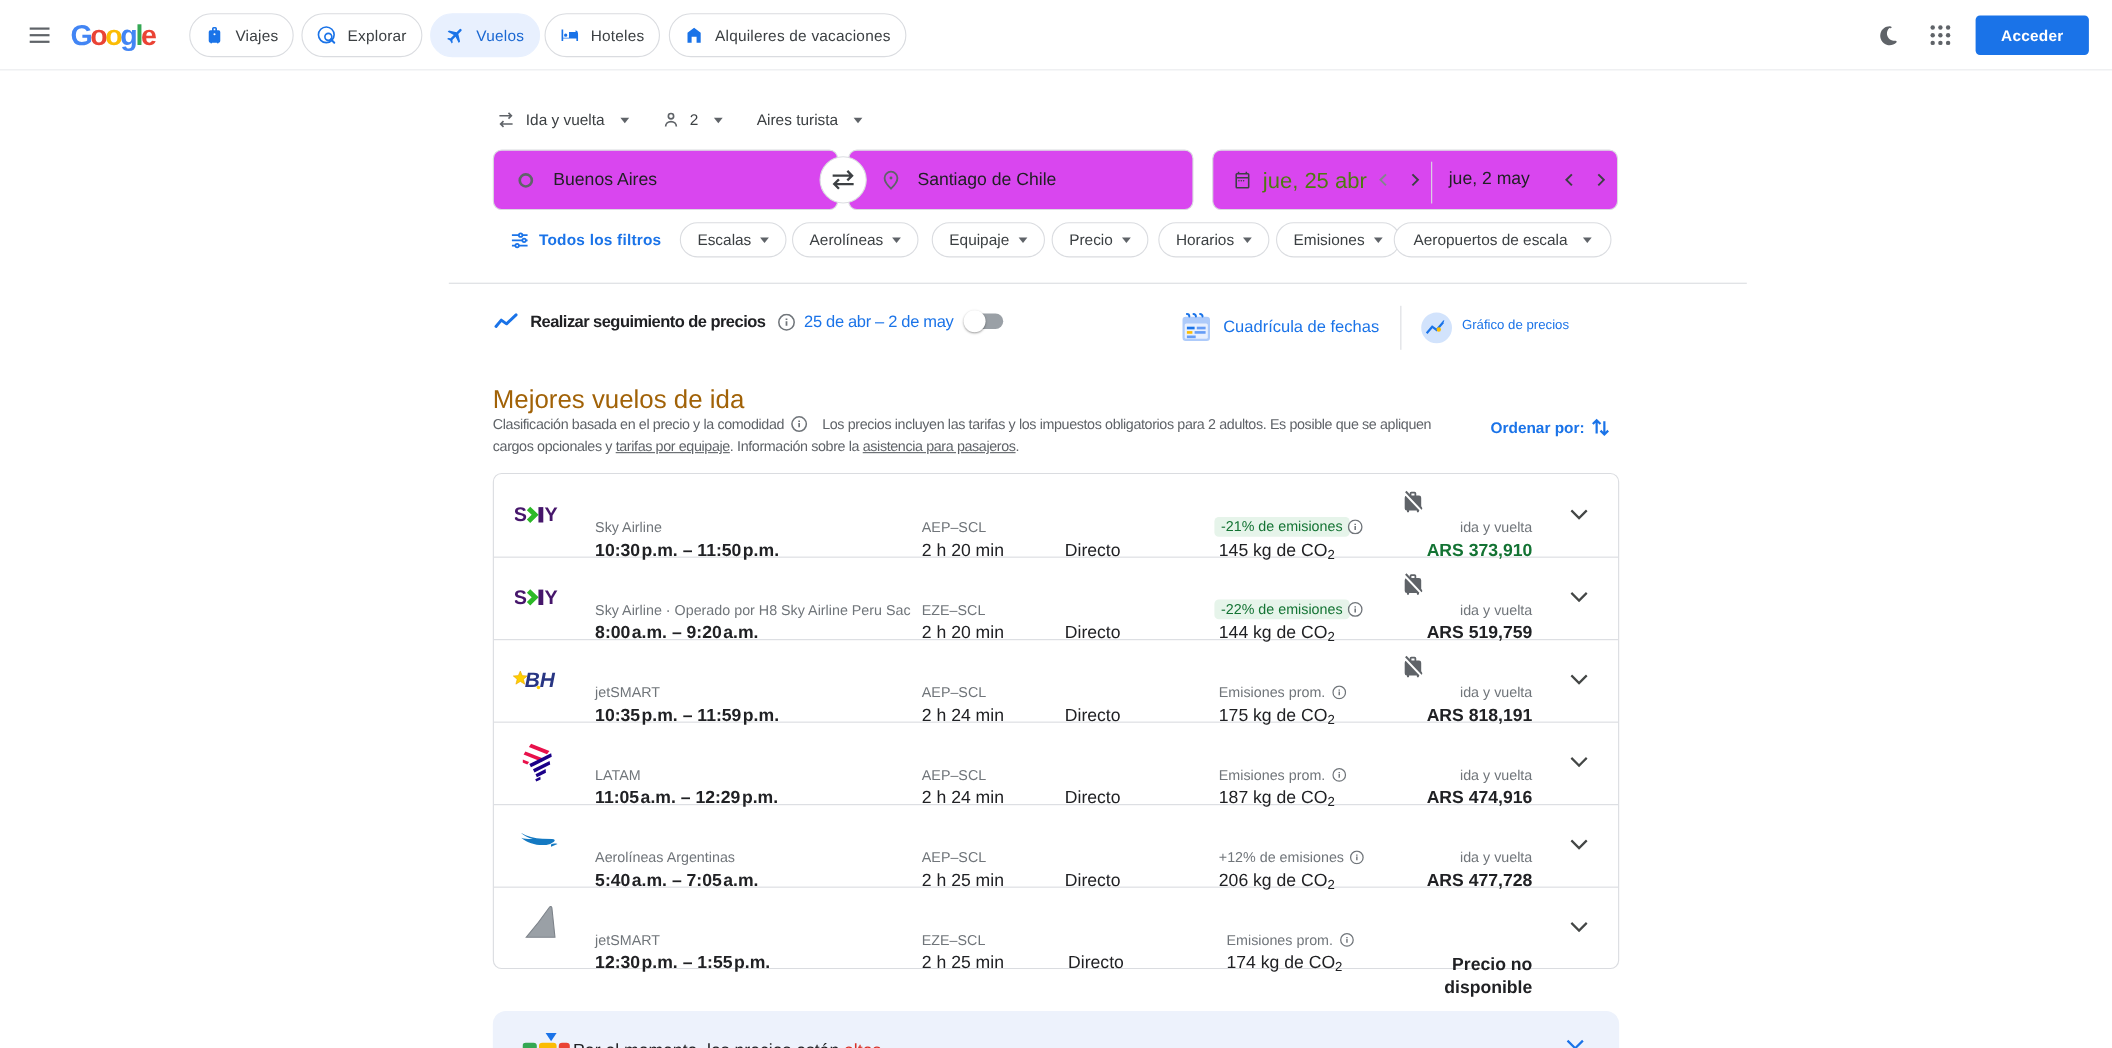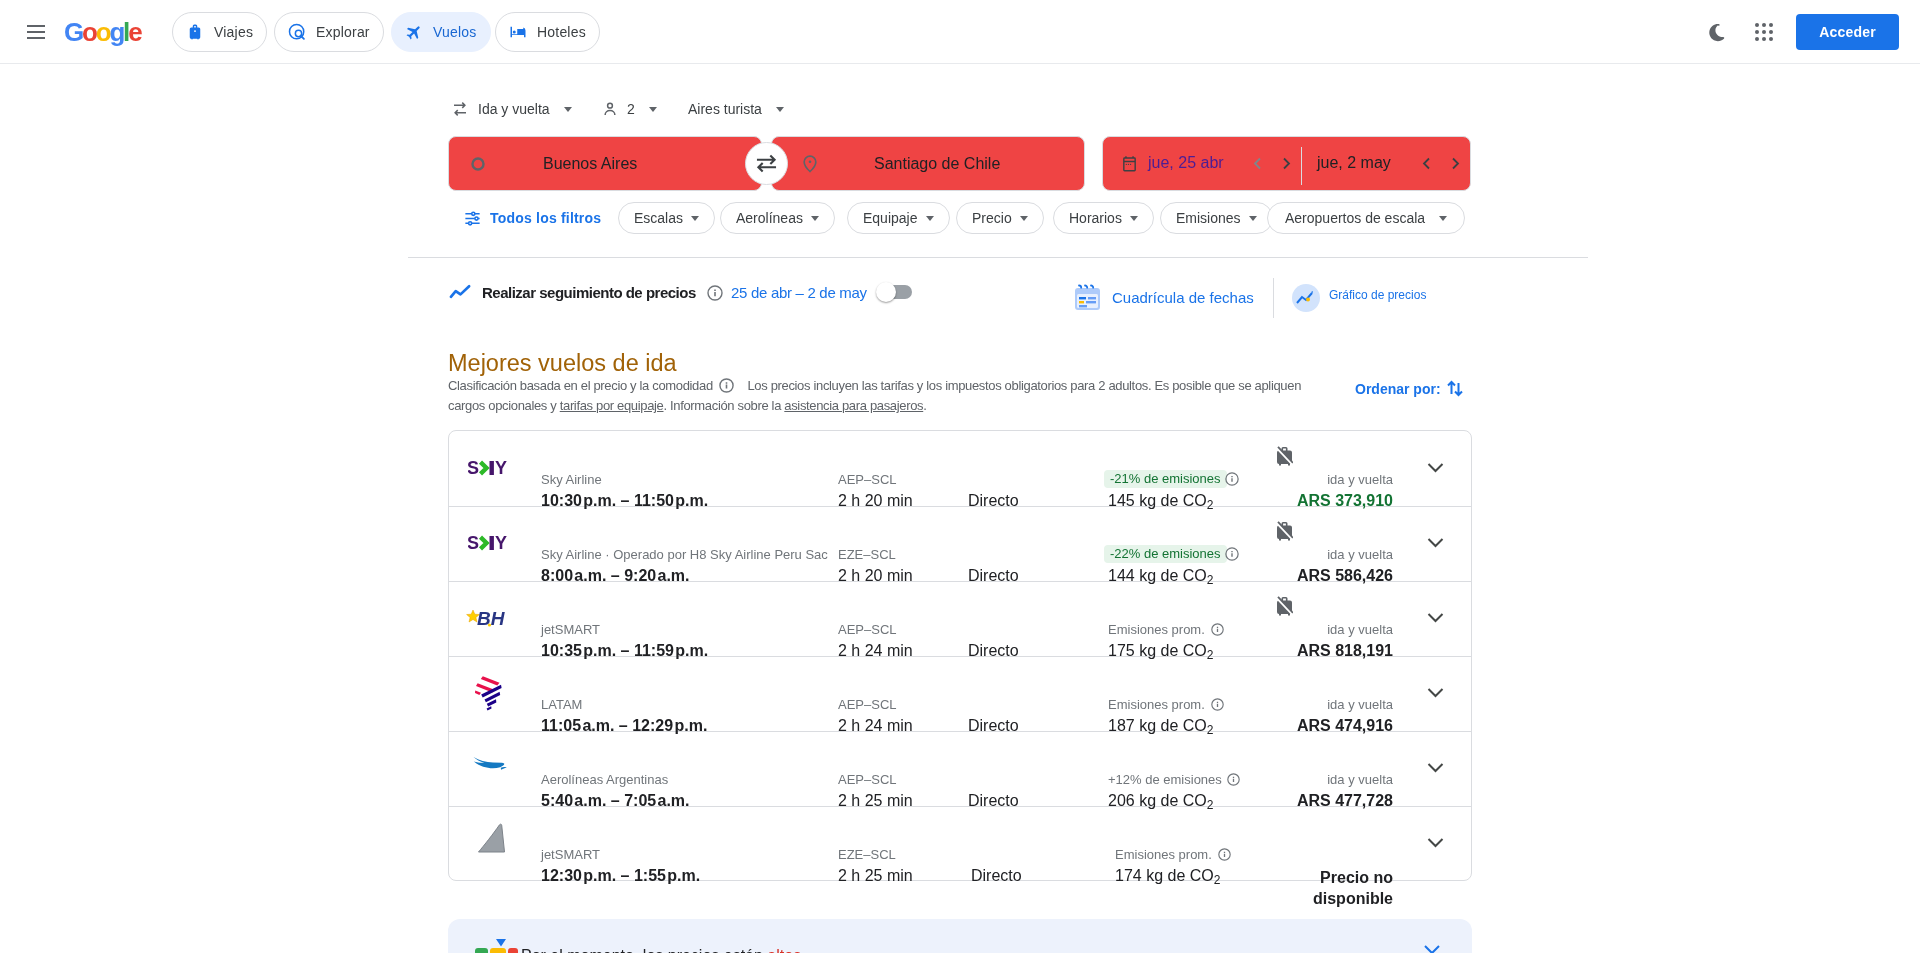--- a/index.html
+++ b/index.html
@@ -8,21 +8,21 @@
   .abs { position:absolute; }
   
   #header { position:absolute; left:0; top:0; width:1920px; height:64px; background:#fff; border-bottom:1px solid #e8eaed; }
   .pill { position:absolute; top:12px; height:40px; border:1px solid #dadce0; border-radius:20px; display:flex; align-items:center; gap:10px; padding:0 13px; font-size:14px; color:#3c4043; letter-spacing:.2px; background:#fff; white-space:nowrap; }
   .pill svg { flex:0 0 auto; }
   .pill.active { background:#e8f0fe; border-color:#e8f0fe; color:#1967d2; }
   #signin { position:absolute; left:1796px; top:14px; width:103px; height:36px; background:#1a73e8; color:#fff; font-size:14px; font-weight:bold; letter-spacing:.2px; border-radius:4px; display:flex; align-items:center; justify-content:center; }
   
   .tripctl { position:absolute; top:95px; height:28px; display:flex; align-items:center; color:#5f6368; font-size:14px; }
   
-  .inputbox { position:absolute; top:136px; height:55px; border:1px solid #dadce0; border-radius:8px; background:#ef4444; display:flex; align-items:center; color:#202124; font-size:16px;gap:40px; }
+  .inputbox { position:absolute; top:136px; height:55px; border:1px solid #dadce0; border-radius:8px; background:#d946ef; display:flex; align-items:center; color:#202124; font-size:16px; }
   
   .chip { position:absolute; top:202px; height:32px; border:1px solid #dadce0; border-radius:16px; background:#fff; display:flex; align-items:center; padding:0 15px; font-size:14px; color:#3c4043; gap:8px; white-space:nowrap; }
   .caret { width:0; height:0; border-left:4.5px solid transparent; border-right:4.5px solid transparent; border-top:5px solid #5f6368; display:inline-block; }
   
   .blue { color:#1a73e8; }
   
   #card { position:absolute; left:448px; top:430px; width:1024px; height:451px; border:1px solid #dadce0; border-radius:8px; }
   .fmain { position:absolute; font-size:16px; color:#202124; white-space:nowrap;margin-top:44px; }
   .fsub { position:absolute; font-size:13px; color:#70757a; white-space:nowrap; }
   .chipg { position:absolute; background:#e6f4ea; color:#137333; font-size:13px; border-radius:4px; height:18px; line-height:18px; padding:0 6px; }
@@ -60,20 +60,26 @@
     <svg width="18" height="18" viewBox="0 0 24 24" fill="#1a73e8">
         <path transform="rotate(45 12 12)" d="M21.5 15.7v-2.2l-8-5V3.4a1.5 1.5 0 0 0-3 0v5.1l-8 5v2.2l8-2.4v5.4l-2.4 1.8v1.7l3.9-1.1 3.9 1.1v-1.7L13.5 18.7v-5.4l8 2.4z"></path>
       </svg>
     <span>Vuelos</span>
   </div>
   <div class="pill" style="left:495px">
     <svg width="18" height="18" viewBox="0 0 24 24" fill="#1a73e8">
         <path d="M7 14a2 2 0 1 0 0-4 2 2 0 0 0 0 4zm12-6h-8v7H4V5H2v14h2v-3h16v3h2v-9a4 4 0 0 0-3-3.87z"></path>
       </svg>
     <span>Hoteles</span>
+  </div>
+  <div class="pill" style="left:608px">
+    <svg width="18" height="18" viewBox="0 0 24 24" fill="#1a73e8">
+        <path d="M12 3L4 9v12h5v-7h6v7h5V9z"></path>
+      </svg>
+    <span>Alquileres de vacaciones</span>
   </div>
 
   <svg class="abs" style="left:1706px;top:21px" width="22" height="22" viewBox="0 0 24 24" fill="#5f6368">
       <path d="M12.3 4.9c.4-.2.6-.7.5-1.1-.2-.5-.7-.8-1.2-.7-4.5.7-7.9 4.6-7.9 9.2 0 5.2 4.2 9.4 9.4 9.4 3.3 0 6.4-1.8 8.1-4.6.3-.4.2-1-.1-1.3-.3-.4-.9-.5-1.3-.3-.9.4-1.9.6-2.9.6-4 0-7.3-3.3-7.3-7.3 0-1.4.4-2.8 1.2-3.9z" transform="rotate(15 12 12)"></path>
     </svg>
 
   <svg class="abs" style="left:1754px;top:22px" width="20" height="20" viewBox="0 0 20 20" fill="#5f6368">
     <circle cx="3" cy="3" r="2"></circle>
       <circle cx="10" cy="3" r="2"></circle>
       <circle cx="17" cy="3" r="2"></circle>
@@ -125,21 +131,21 @@
 <svg class="abs" style="left:755px;top:153px" width="23" height="21" viewBox="0 0 24 22" fill="none" stroke="#3c4043" stroke-width="2.2">
     <path d="M2 7h18M16 2.5L20.5 7 16 11.5M22 15H4M8 10.5L3.5 15 8 19.5"></path>
   </svg>
 <div class="inputbox" style="left:1102px; width:369px;"></div>
 <svg class="abs" style="left:1121px;top:155px" width="17" height="18" viewBox="0 0 24 25">
     <path fill="#3c4043" d="M19 3h-1V1.5h-2V3H8V1.5H6V3H5a2 2 0 0 0-2 2v16a2 2 0 0 0 2 2h14a2 2 0 0 0 2-2V5a2 2 0 0 0-2-2zm0 18H5V10h14v11zM5 8V5h14v3H5z"></path>
     <circle cx="7.5" cy="13" r="1" fill="#3c4043"></circle>
     <circle cx="10.5" cy="13" r="1" fill="#3c4043"></circle>
     <circle cx="13.5" cy="13" r="1" fill="#3c4043"></circle>
   </svg>
-<div class="abs" style="left:1148px;top:154px;font-size:16px;color:#4c1d95">jue, 25 abr</div>
+<div class="abs" style="left:1148px;top:154px;font-size:20px;color:#4d7c0f">jue, 25 abr</div>
 <svg class="abs" style="left:1252px;top:157px" width="11" height="13" viewBox="0 0 11 13" fill="none" stroke="#80868b" stroke-width="1.8">
     <path d="M8 1.5L3 6.5l5 5"></path>
   </svg>
 <svg class="abs" style="left:1281px;top:157px" width="11" height="13" viewBox="0 0 11 13" fill="none" stroke="#3c4043" stroke-width="1.8">
     <path d="M3 1.5l5 5-5 5"></path>
   </svg>
 <div class="abs" style="left:1301px;top:147px;width:1px;height:38px;background:#dadce0"></div>
 <div class="abs" style="left:1317px;top:154px;font-size:16px;color:#202124">jue, 2 may</div>
 <svg class="abs" style="left:1421px;top:157px" width="11" height="13" viewBox="0 0 11 13" fill="none" stroke="#3c4043" stroke-width="1.8">
     <path d="M8 1.5L3 6.5l5 5"></path>
@@ -264,21 +270,21 @@
   <div class="chipg" style="left:655px;top:114px;">-22% de emisiones</div>
   <svg class="abs" style="left:776px;top:116px" width="14" height="14" viewBox="0 0 16 16" fill="none" stroke="#70757a" stroke-width="1.4">
       <circle cx="8" cy="8" r="7"></circle>
       <path d="M8 7v4.2M8 4.6v1.4" stroke-width="1.6"></path>
     </svg>
   <svg class="abs" style="left:827px;top:90px" width="17" height="21" viewBox="0 0 17 21">
     <path fill="#5f6368" d="M5.5 4.5V2.5A1.5 1.5 0 0 1 7 1h3a1.5 1.5 0 0 1 1.5 1.5v2H14a2 2 0 0 1 2 2V16a2 2 0 0 1-2 2v.8a1 1 0 0 1-2 0V18H5v.8a1 1 0 0 1-2 0V18a2 2 0 0 1-2-2V6.5a2 2 0 0 1 2-2h2.5zm1.6 0h2.8V2.6H7.1v1.9z"></path>
     <path stroke="#fff" stroke-width="2.4" d="M.5 1.5l16 17"></path>
     <path stroke="#5f6368" stroke-width="1.8" d="M2 .8l15 16"></path>
   </svg>
-  <div class="fmain" style="right:78px;top:92px;font-weight:bold;">ARS 586,426</div>
+  <div class="fmain" style="right:78px;top:92px;font-weight:bold;">ARS 519,759</div>
   <div class="fsub" style="right:78px;top:116px;">ida y vuelta</div>
   <svg class="abs" style="left:978px;top:107px" width="17" height="10" viewBox="0 0 17 10" fill="none" stroke="#444746" stroke-width="2">
       <path d="M1.5 1l7 7 7-7"></path>
     </svg>
 
   <svg class="abs" style="left:16px;top:177px" width="46" height="22" viewBox="0 0 46 22">
     <path d="M8 2l1.8 4.2 4.6.3-3.5 3 1.1 4.5L8 11.5 4 14l1.1-4.5-3.5-3 4.6-.3z" fill="#ffcf01" stroke="#e8a000" stroke-width=".5"></path>
     <text x="12" y="17" font-family="Liberation Sans" font-size="19" font-weight="bold" font-style="italic" fill="#283583">BH</text>
     <circle cx="24.5" cy="17" r="1.6" fill="#ffcf01"></circle>
   </svg>

